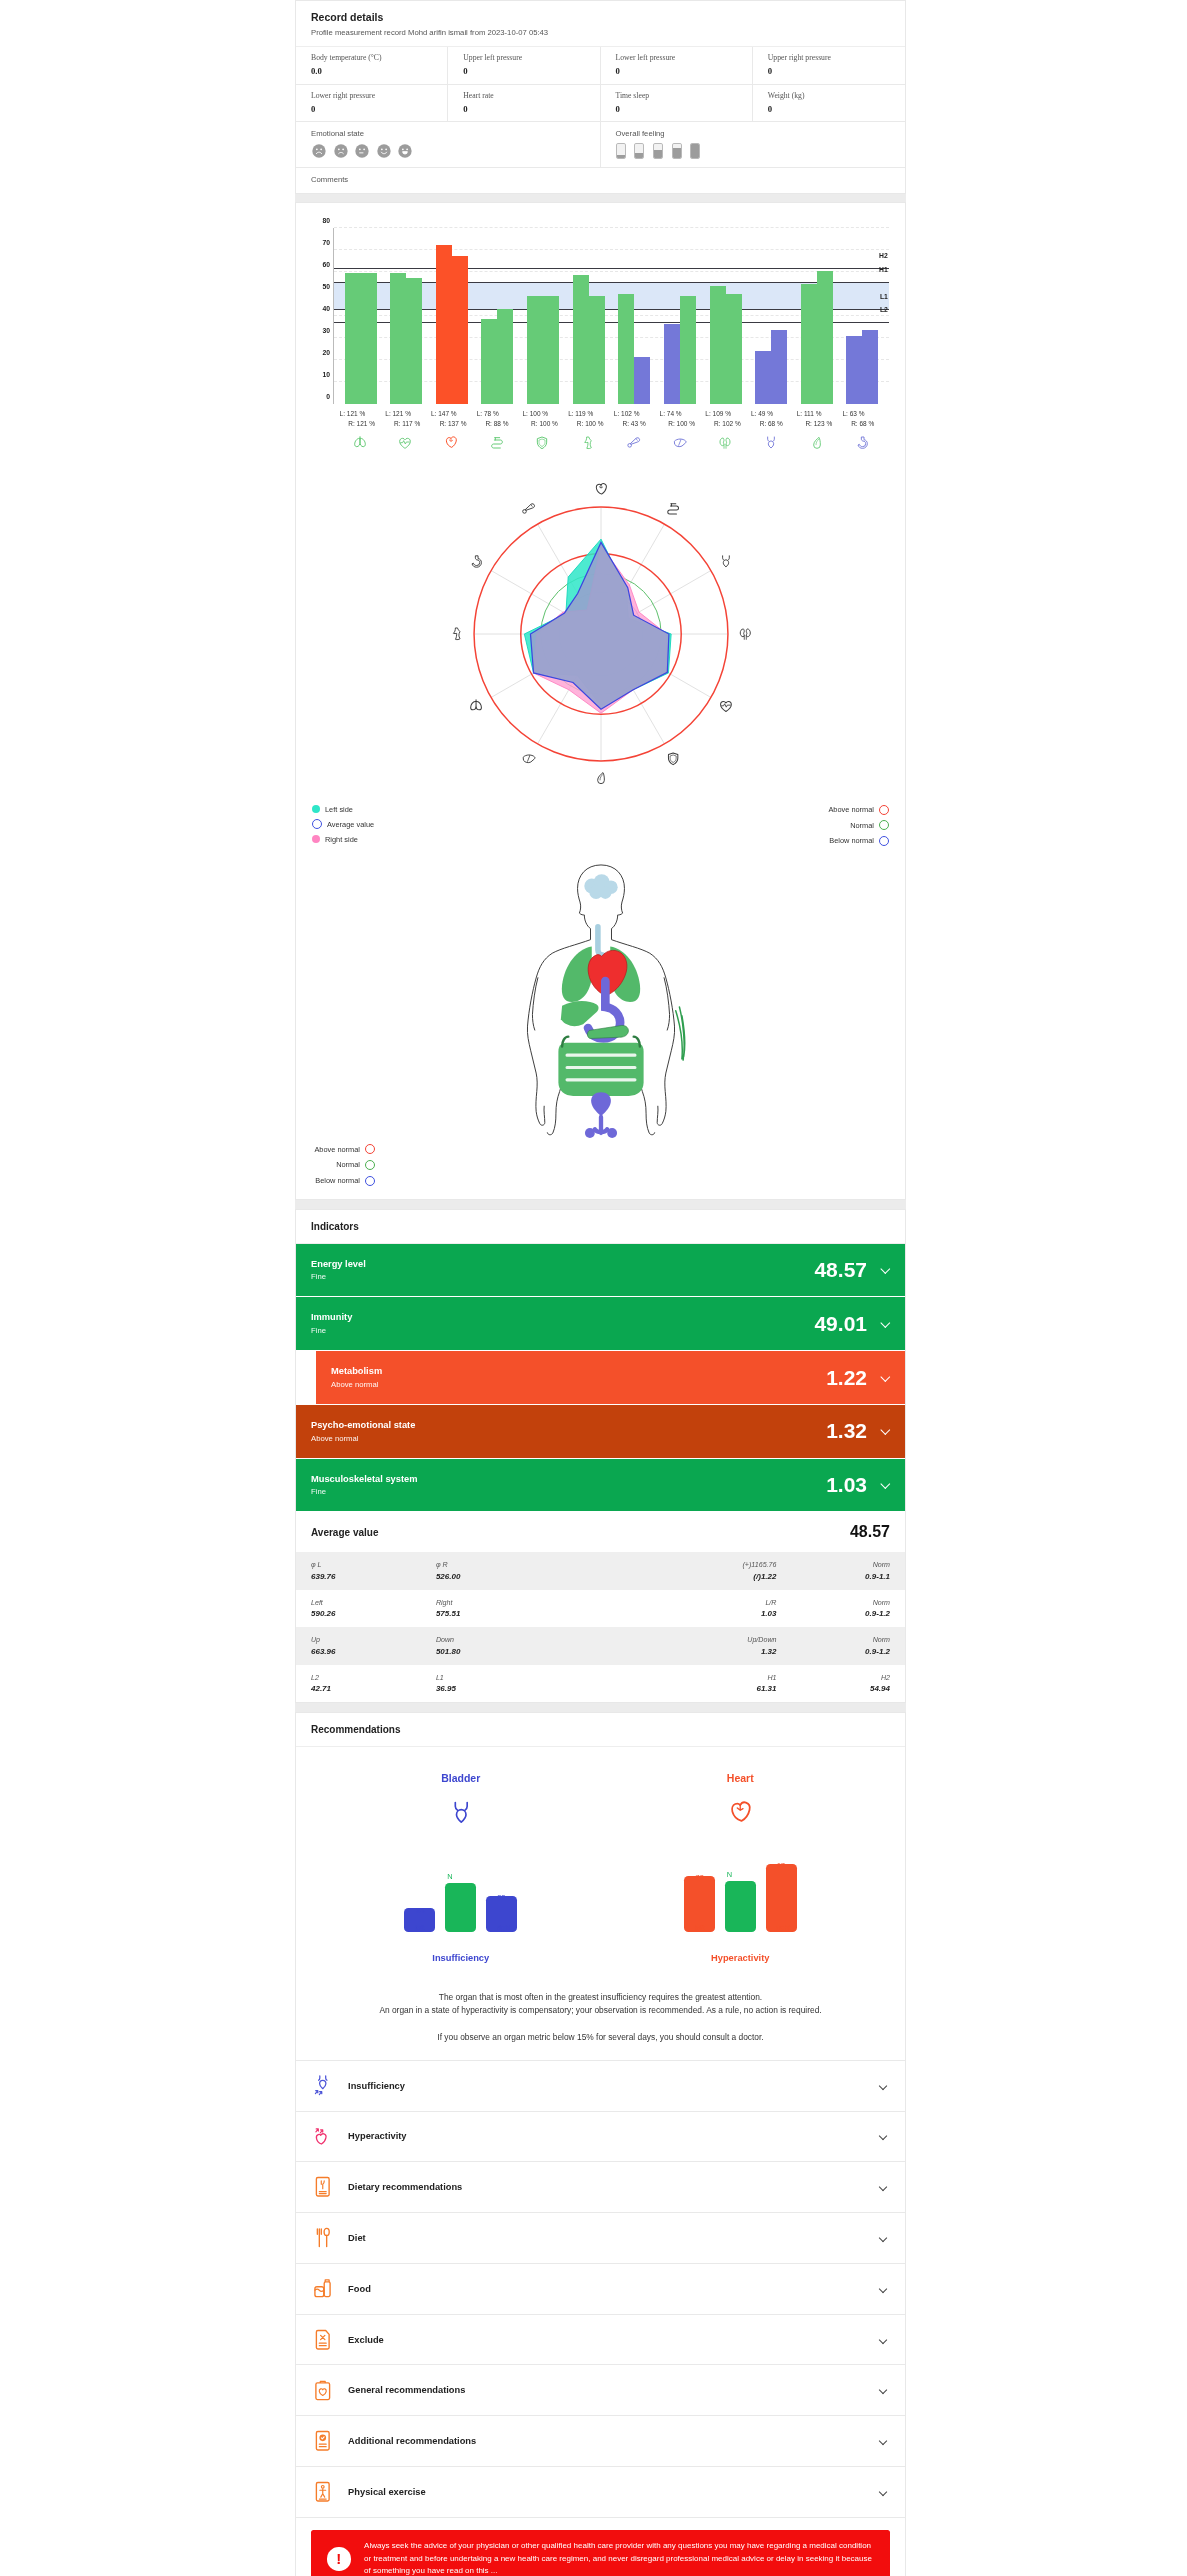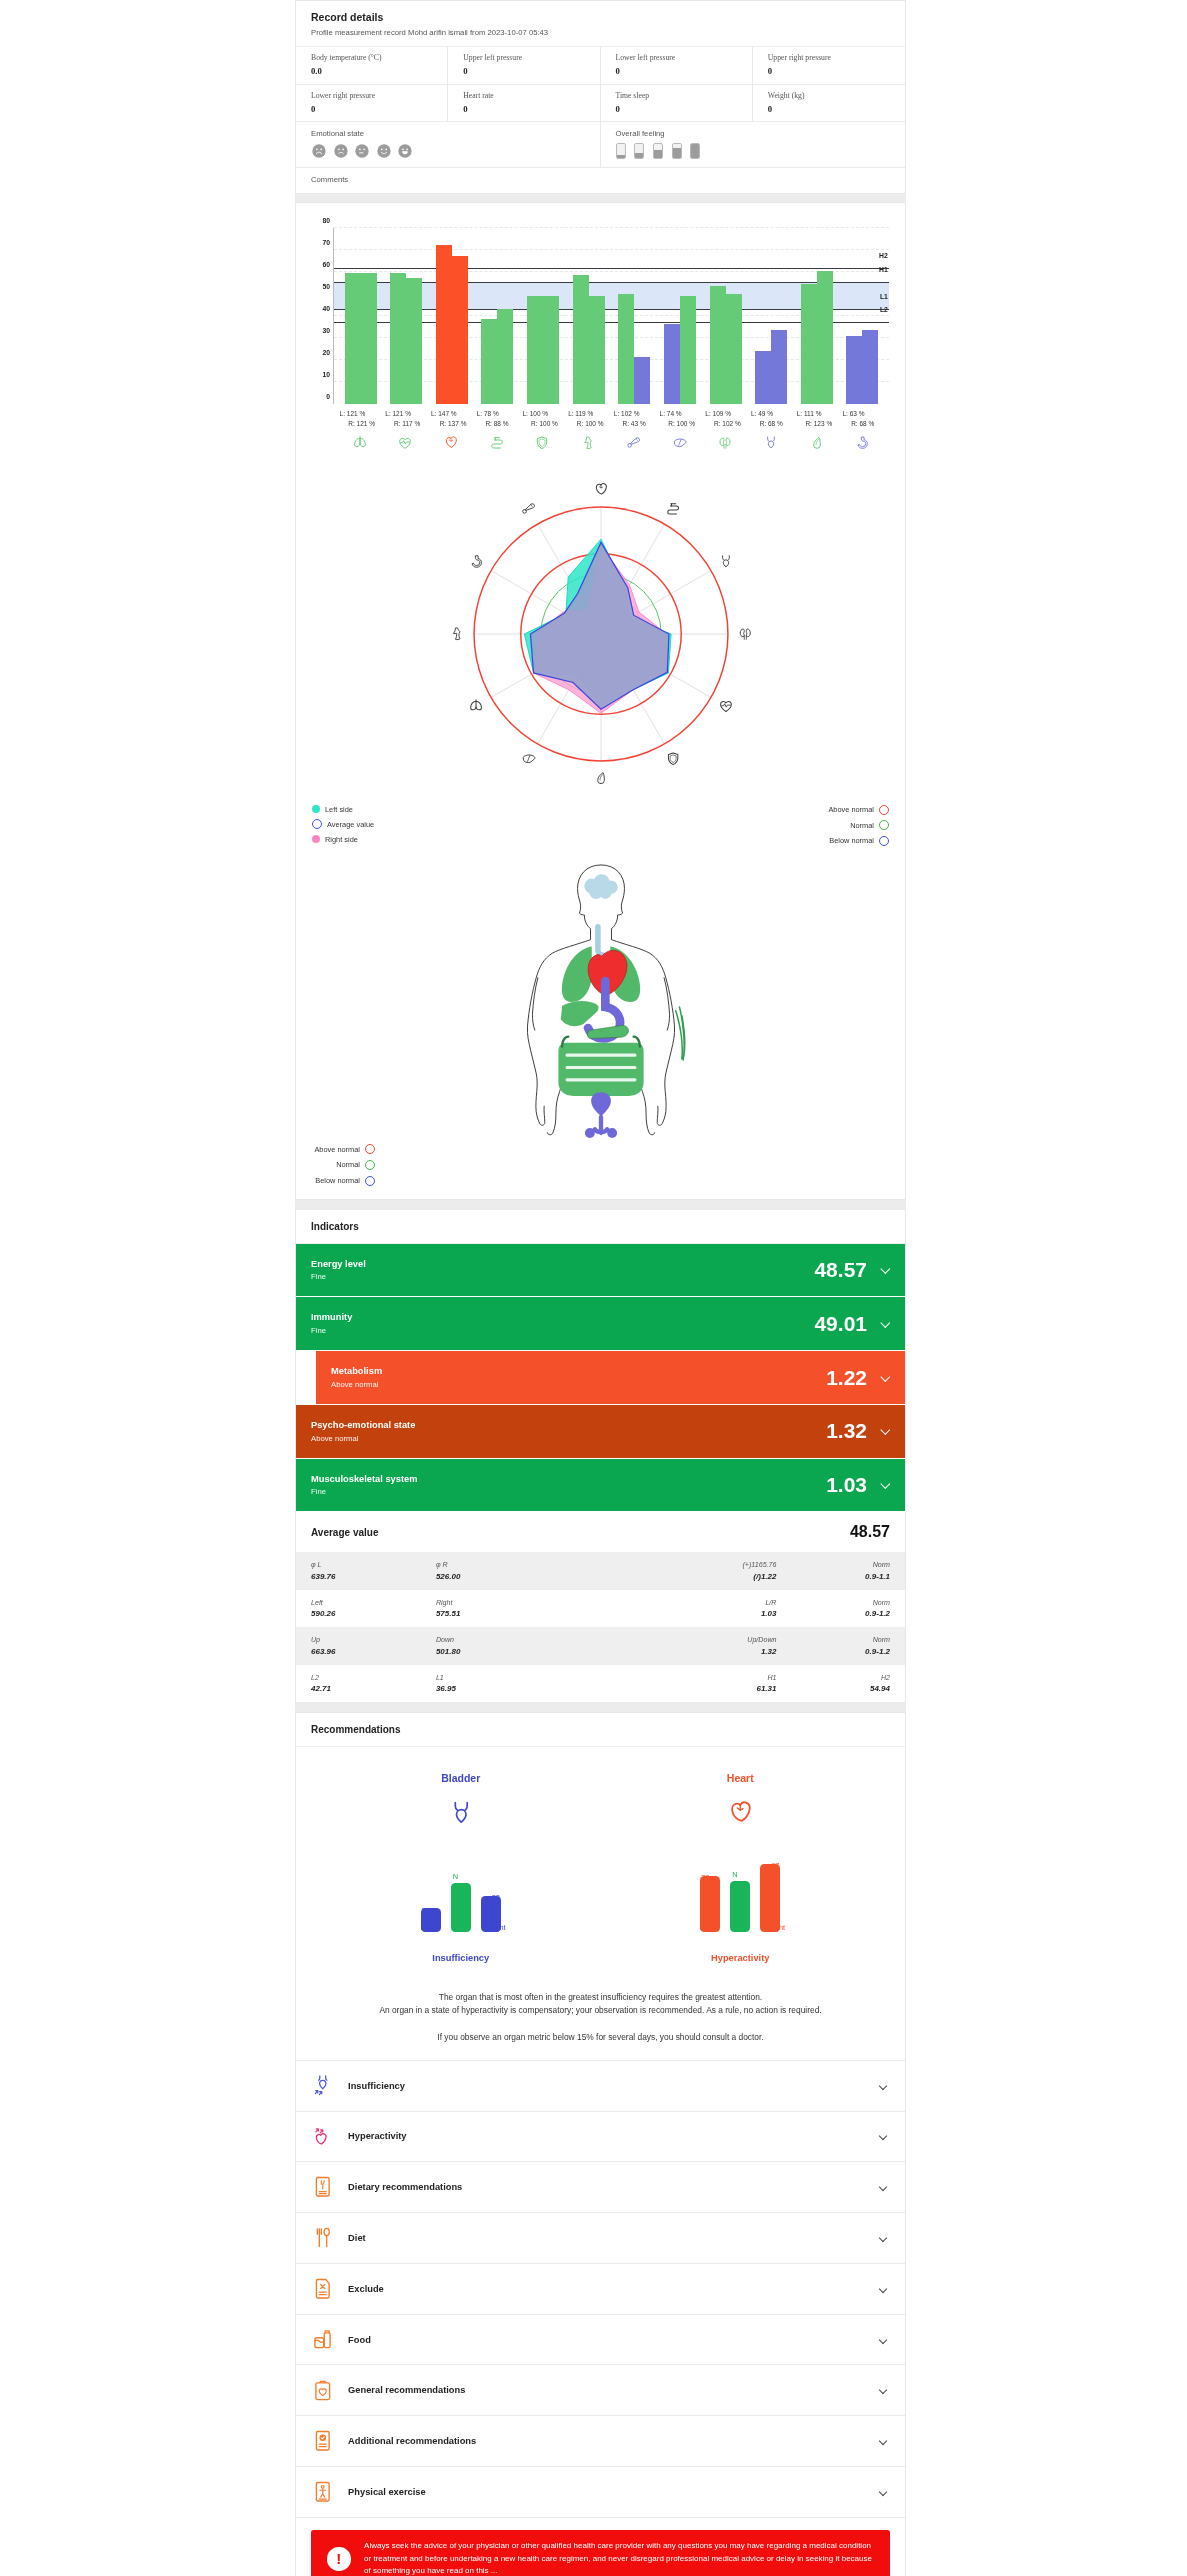--- a/index.html
+++ b/index.html
@@ -64,21 +64,21 @@
   .tbl .trow:nth-child(odd){background:#efefef;}
   .tcell .tl{font-size:7.1px;color:#555;}
   .tcell .tv{font-size:8px;font-weight:bold;color:#222;margin-top:2.5px;}
   .tcell.r{text-align:right;}
   
   .org-row{display:flex;justify-content:space-around;padding:25px 25px 6.2px;}
   .orgcol{display:flex;flex-direction:column;align-items:center;width:186px;}
   .org-name{font-size:10.5px;font-weight:bold;}
   .org-ic{margin-top:15px;}
   .mini{display:flex;align-items:flex-end;gap:10px;margin-top:28.5px;height:74px;}
-  .mini .mb{width:20px;border-radius:4.3px;position:relative;}
+  .mini .mb{width:31px;border-radius:4.3px;position:relative;}
   .mini .vl{position:absolute;font-size:7.4px;top:-2.5px;}
   .mini .vl.lft{right:11px;}
   .mini .vl.rgt{left:11px;}
   .mini .nlab{position:absolute;top:-11px;left:1.9px;font-size:7.4px;color:#19b659;}
   .mini .side{position:absolute;bottom:0;font-size:7.4px;}
   .mini .side.l{right:10.5px;}
   .mini .side.r{left:10.5px;}
   .org-cap{margin-top:21px;font-size:9.3px;font-weight:bold;}
   .rec-notes{text-align:center;font-size:8.4px;color:#333;line-height:1.55;padding:22px 37px 16px;}
   .rec-notes .gap{height:13.6px;}
@@ -824,30 +824,30 @@
         </div>
         <div class="acc-row">
           <svg width="23.5" height="23.5" viewBox="0 0 24 24" style="color: rgb(245, 124, 42);">
             <use href="#i-diet"></use>
           </svg>
           <div class="acc-label">Diet</div>
           <div class="acc-chev"></div>
         </div>
         <div class="acc-row">
           <svg width="23.5" height="23.5" viewBox="0 0 24 24" style="color: rgb(245, 124, 42);">
+            <use href="#i-food"></use>
+          </svg>
+          <div class="acc-label">Food</div>
+          <div class="acc-chev"></div>
+        </div>
+        <div class="acc-row">
+          <svg width="23.5" height="23.5" viewBox="0 0 24 24" style="color: rgb(245, 124, 42);">
             <use href="#i-exclude"></use>
           </svg>
           <div class="acc-label">Exclude</div>
-          <div class="acc-chev"></div>
-        </div>
-        <div class="acc-row">
-          <svg width="23.5" height="23.5" viewBox="0 0 24 24" style="color: rgb(245, 124, 42);">
-            <use href="#i-food"></use>
-          </svg>
-          <div class="acc-label">Food</div>
           <div class="acc-chev"></div>
         </div>
         <div class="acc-row">
           <svg width="23.5" height="23.5" viewBox="0 0 24 24" style="color: rgb(245, 124, 42);">
             <use href="#i-general"></use>
           </svg>
           <div class="acc-label">General recommendations</div>
           <div class="acc-chev"></div>
         </div>
         <div class="acc-row">

